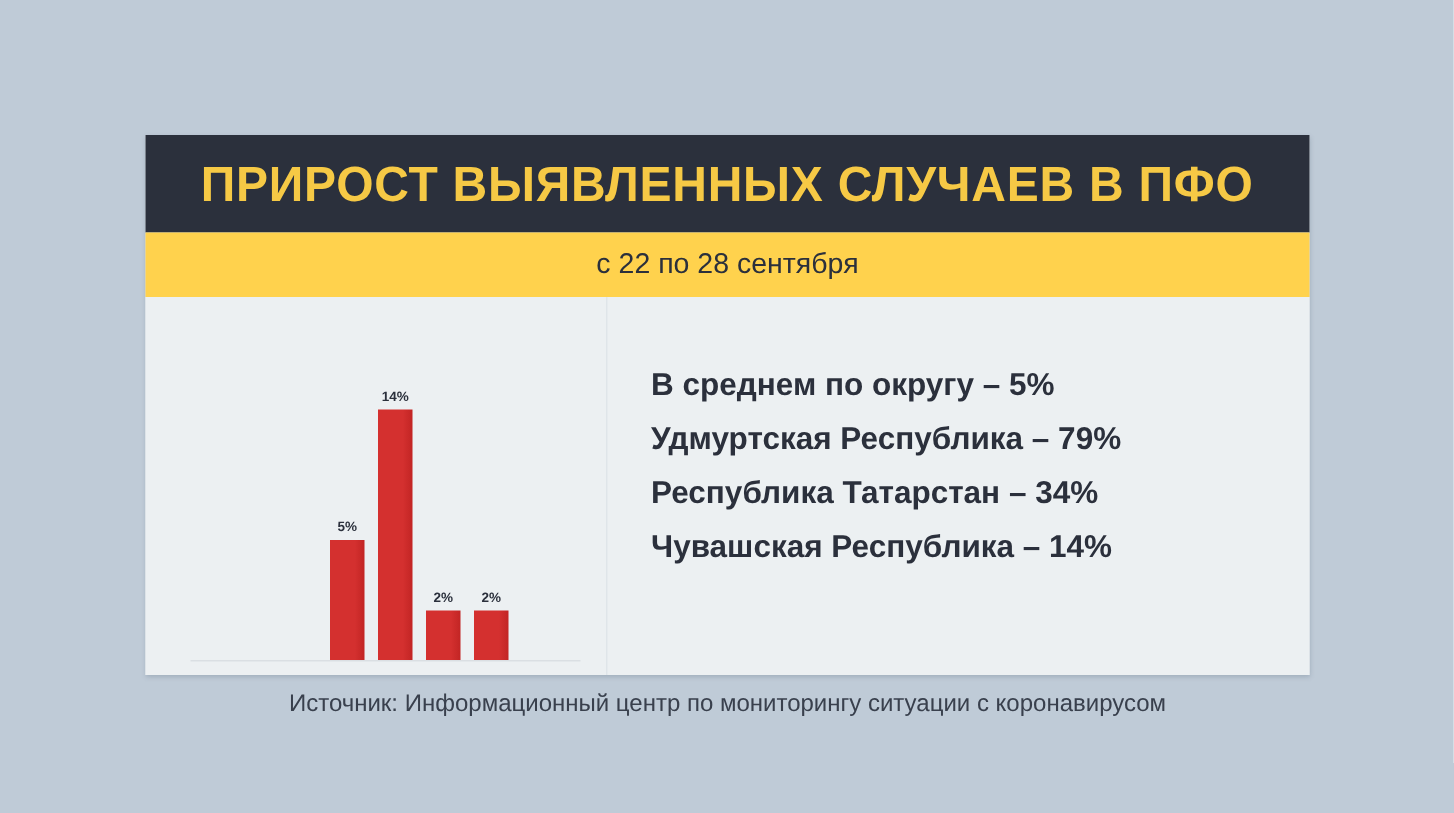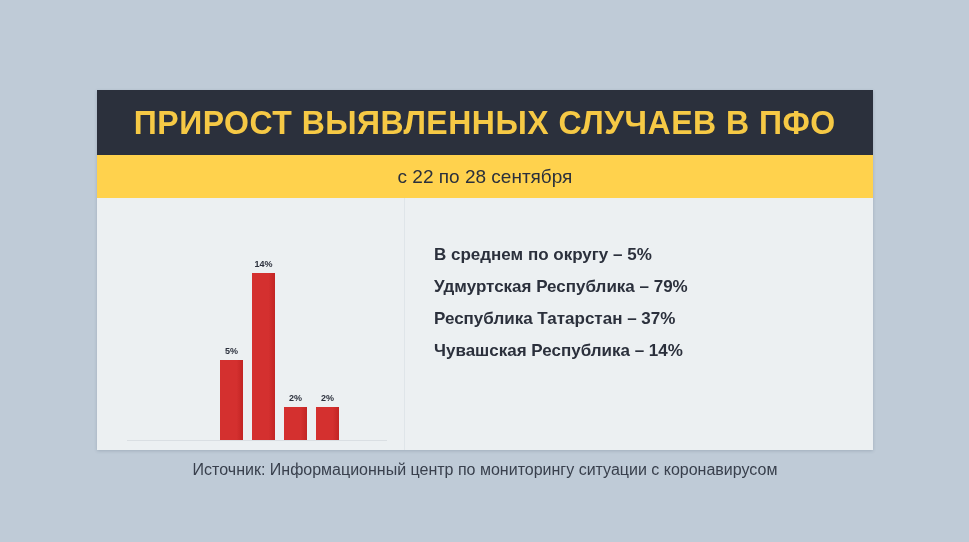--- a/index.html
+++ b/index.html
@@ -145,21 +145,21 @@
   }
 
   
   .legend {
     position: absolute;
     left: 337px;
     top: 48px;
     width: 420px;
   }
   .legend-line {
-    font-size: 17px;
+    font-size: 21px;
     font-weight: bold;
     color: #2b303c;
     line-height: 1;
     margin-bottom: 15px;
     white-space: nowrap;
   }
   .legend-line:last-child {
     margin-bottom: 0;
   }
 
@@ -220,21 +220,21 @@
             <div class="bar-label">2%</div>
             <div class="bar-rect" style="height:33px"></div>
           </div>
 
         </div>
       </div>
 
       <div class="legend">
         <div class="legend-line">В среднем по округу – 5%</div>
         <div class="legend-line">Удмуртская Республика – 79%</div>
-        <div class="legend-line">Республика Татарстан – 37%</div>
+        <div class="legend-line">Республика Татарстан – 34%</div>
         <div class="legend-line">Чувашская Республика – 14%</div>
       </div>
 
     </div>
   </div>
 
   <div class="footer">
     <div class="footer-text">Источник: Информационный центр по мониторингу ситуации с коронавирусом</div>
   </div>
 

